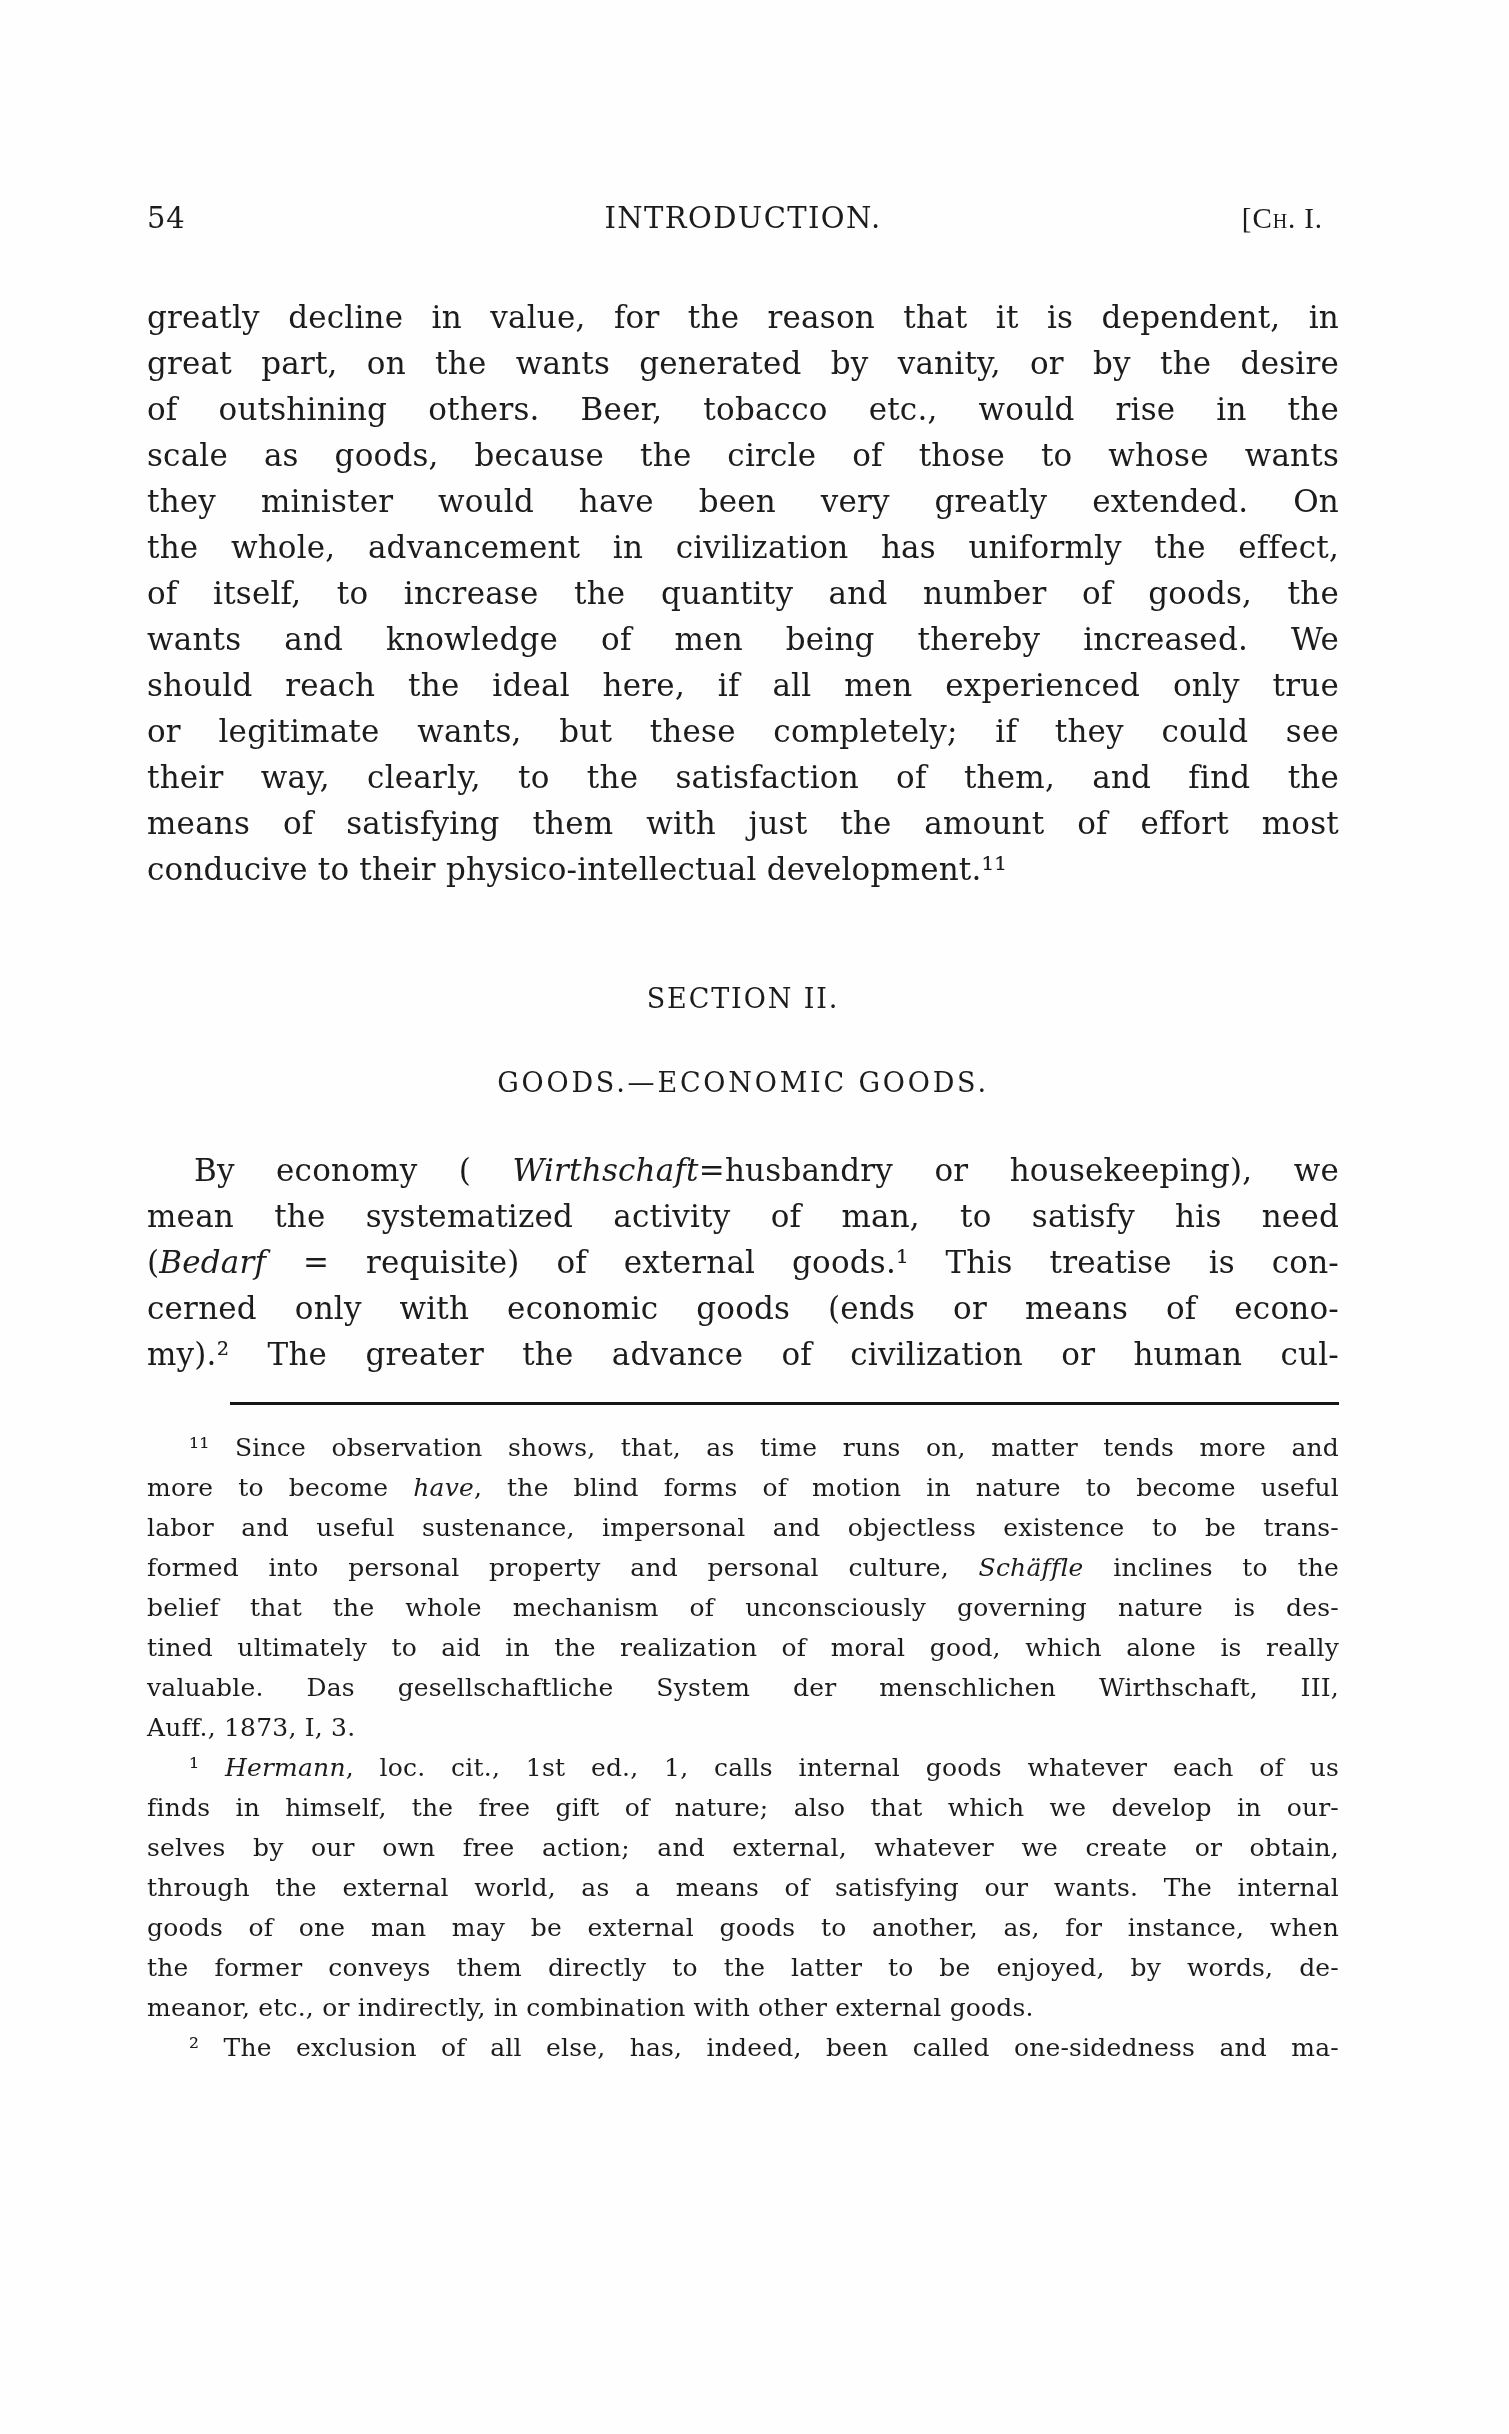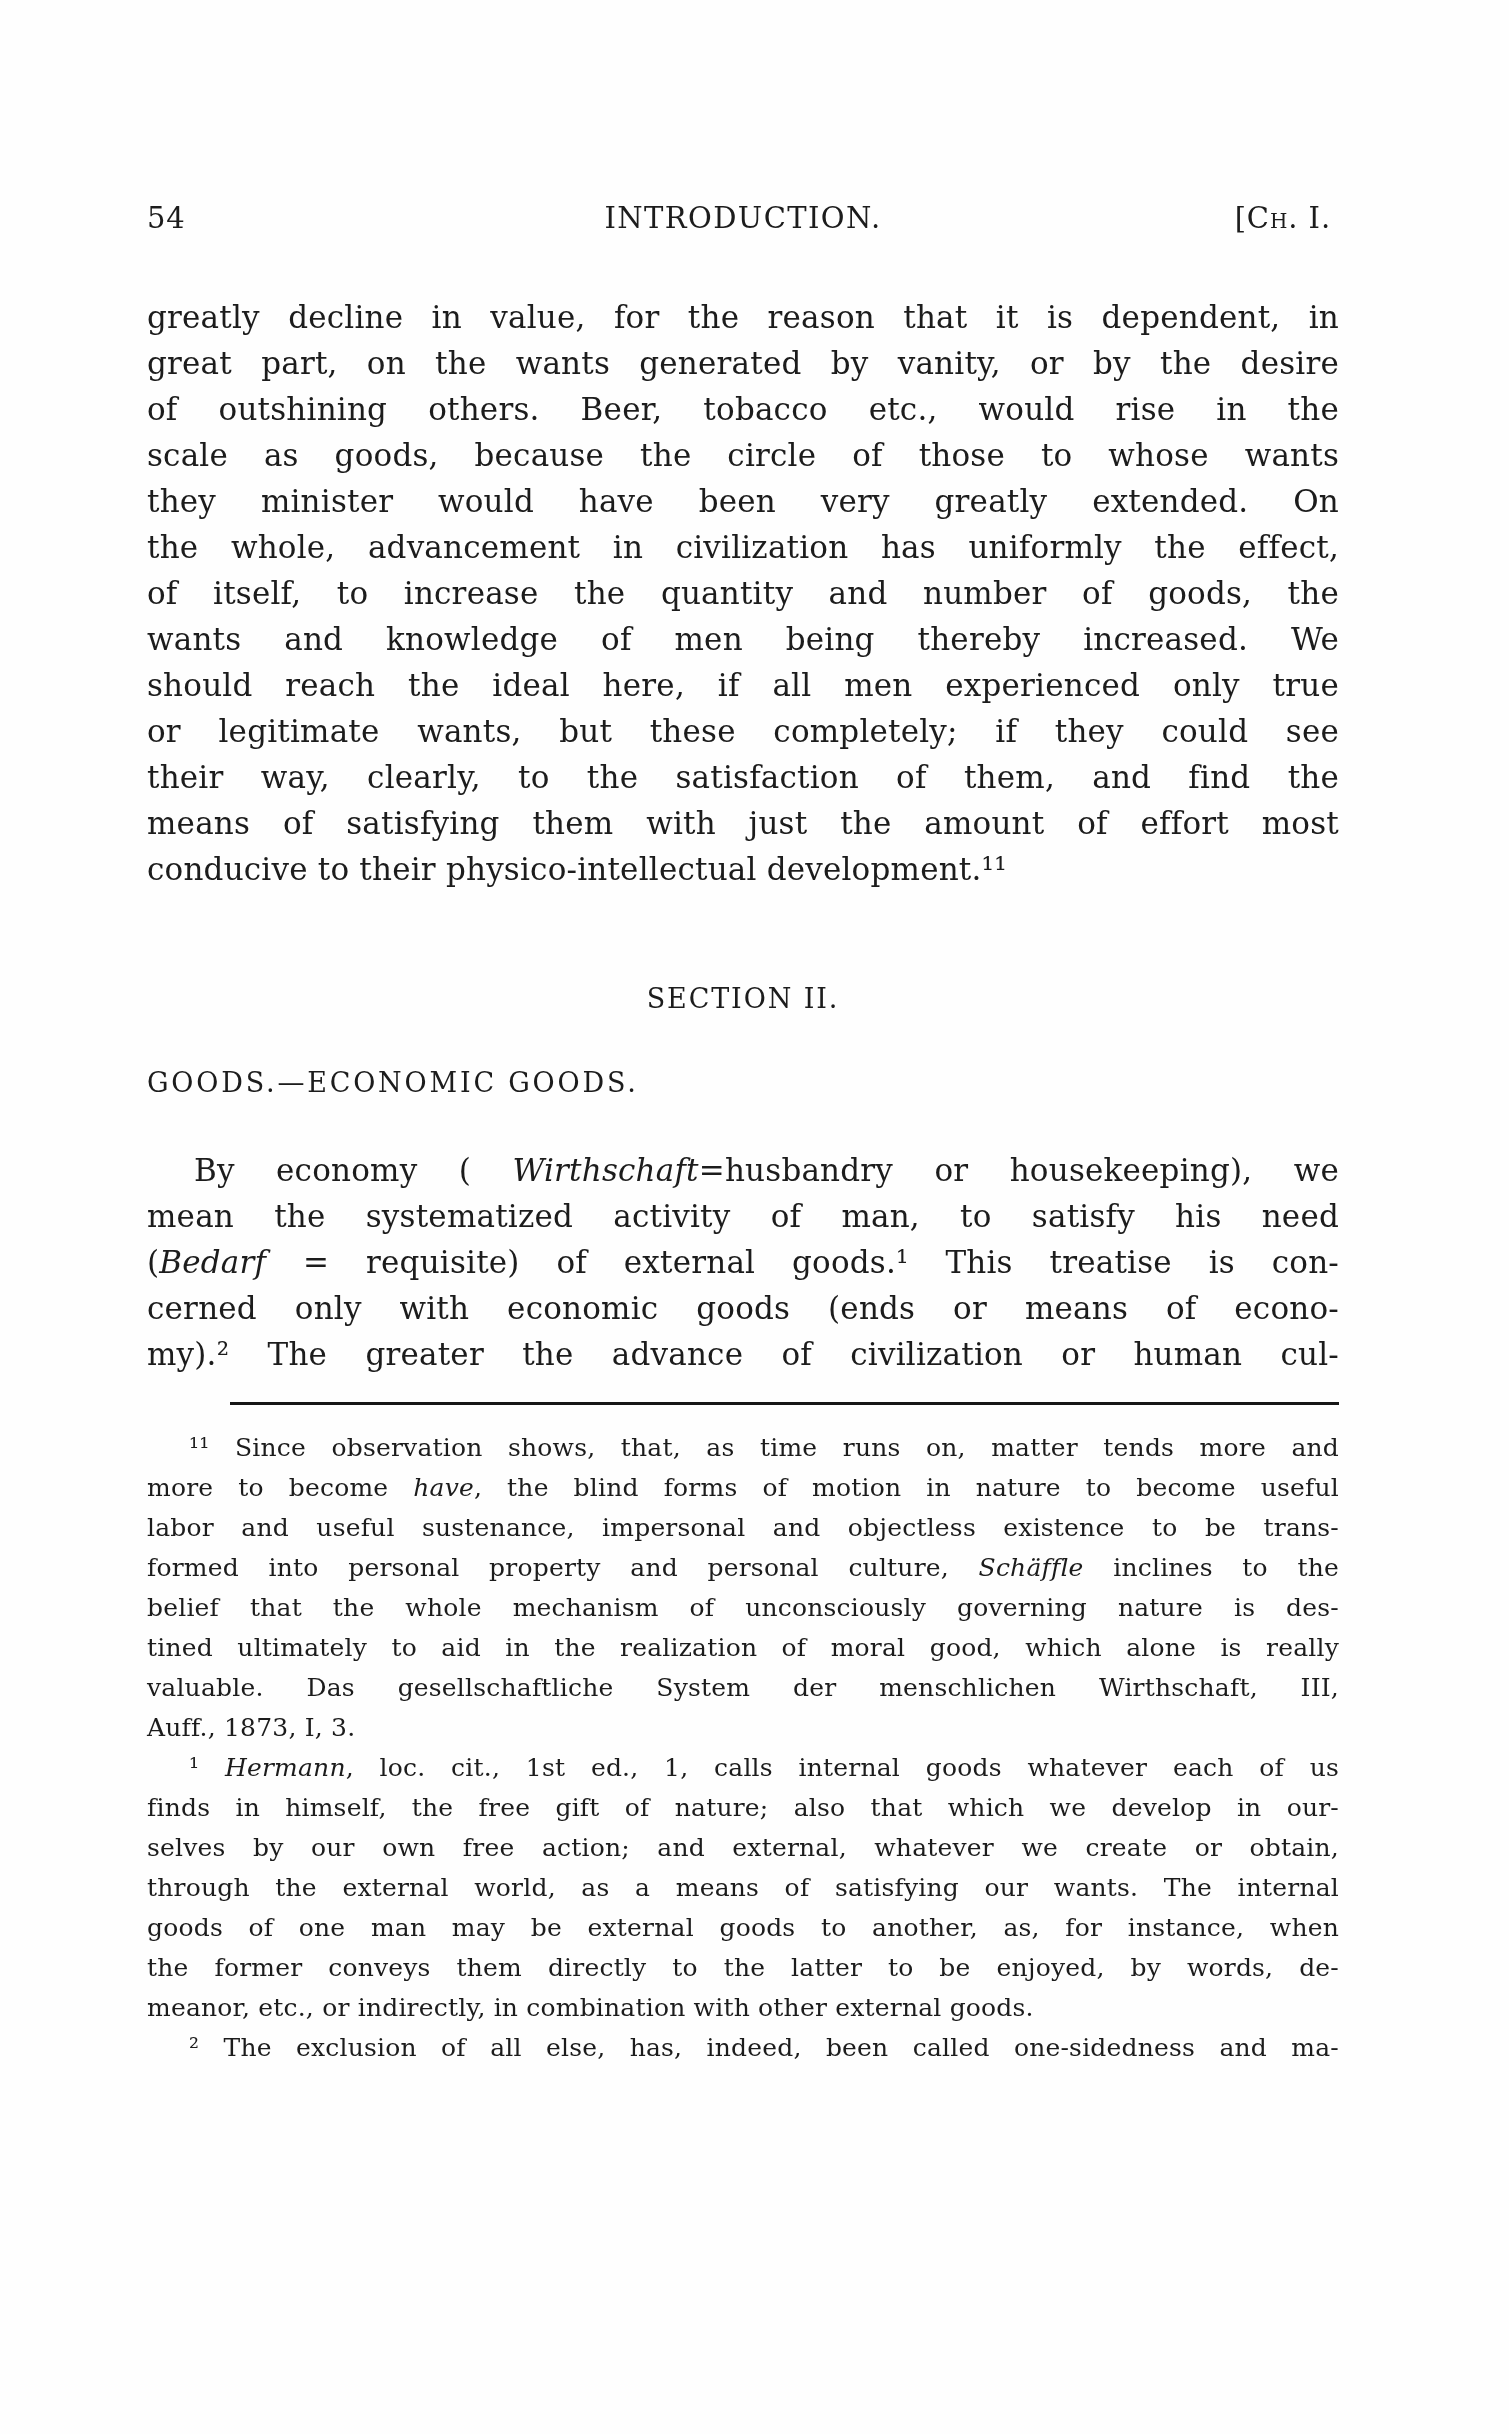--- a/index.html
+++ b/index.html
@@ -19,41 +19,41 @@
     width: 1192px;
   }
   .page-header {
     position: relative;
     height: 38px;
     font-size: 29px;
     line-height: 34px;
   }
   .page-number { position: absolute; left: 0; top: 0; letter-spacing: 0.9px; }
   .running-head { position: absolute; left: 50%; top: 0; transform: translateX(-50%); letter-spacing: 1.4px; }
-  .chapter-ref { position: absolute; right: 8px; top: 0; font-variant: small-caps; letter-spacing: 0.9px; }
+  .chapter-ref { position: absolute; right: 16px; top: 0; font-variant: small-caps; letter-spacing: 0.9px; font-family: Liberation Serif, serif; }
 
   .para { font-size: 31px; line-height: 46px; letter-spacing: 0.2px; }
   .para-1 { margin-top: 55px; }
   .para-2 { margin-top: 49px; }
 
   .tline { text-align: justify; text-align-last: justify; }
   .para:not(.justify-all) .tline:last-child,
   .footnote:not(.justify-all) .tline:last-child { text-align-last: left; }
   .para.indent-first .tline:first-child { text-indent: 47px; }
   .footnote.indent-first .tline:first-child { text-indent: 42px; }
 
   .section-heading {
     margin-top: 91px;
     text-align: center;
     font-size: 27px;
     letter-spacing: 1.9px;
   }
   .section-subheading {
     margin-top: 53px;
-    text-align: left;
+    text-align: center;
     font-size: 27px;
     letter-spacing: 2.8px;
   }
 
   .footnote-rule {
     margin-top: 24.6px;
     margin-left: 83px;
     height: 0;
     border: none;
     border-top: 3.8px solid #161616;

